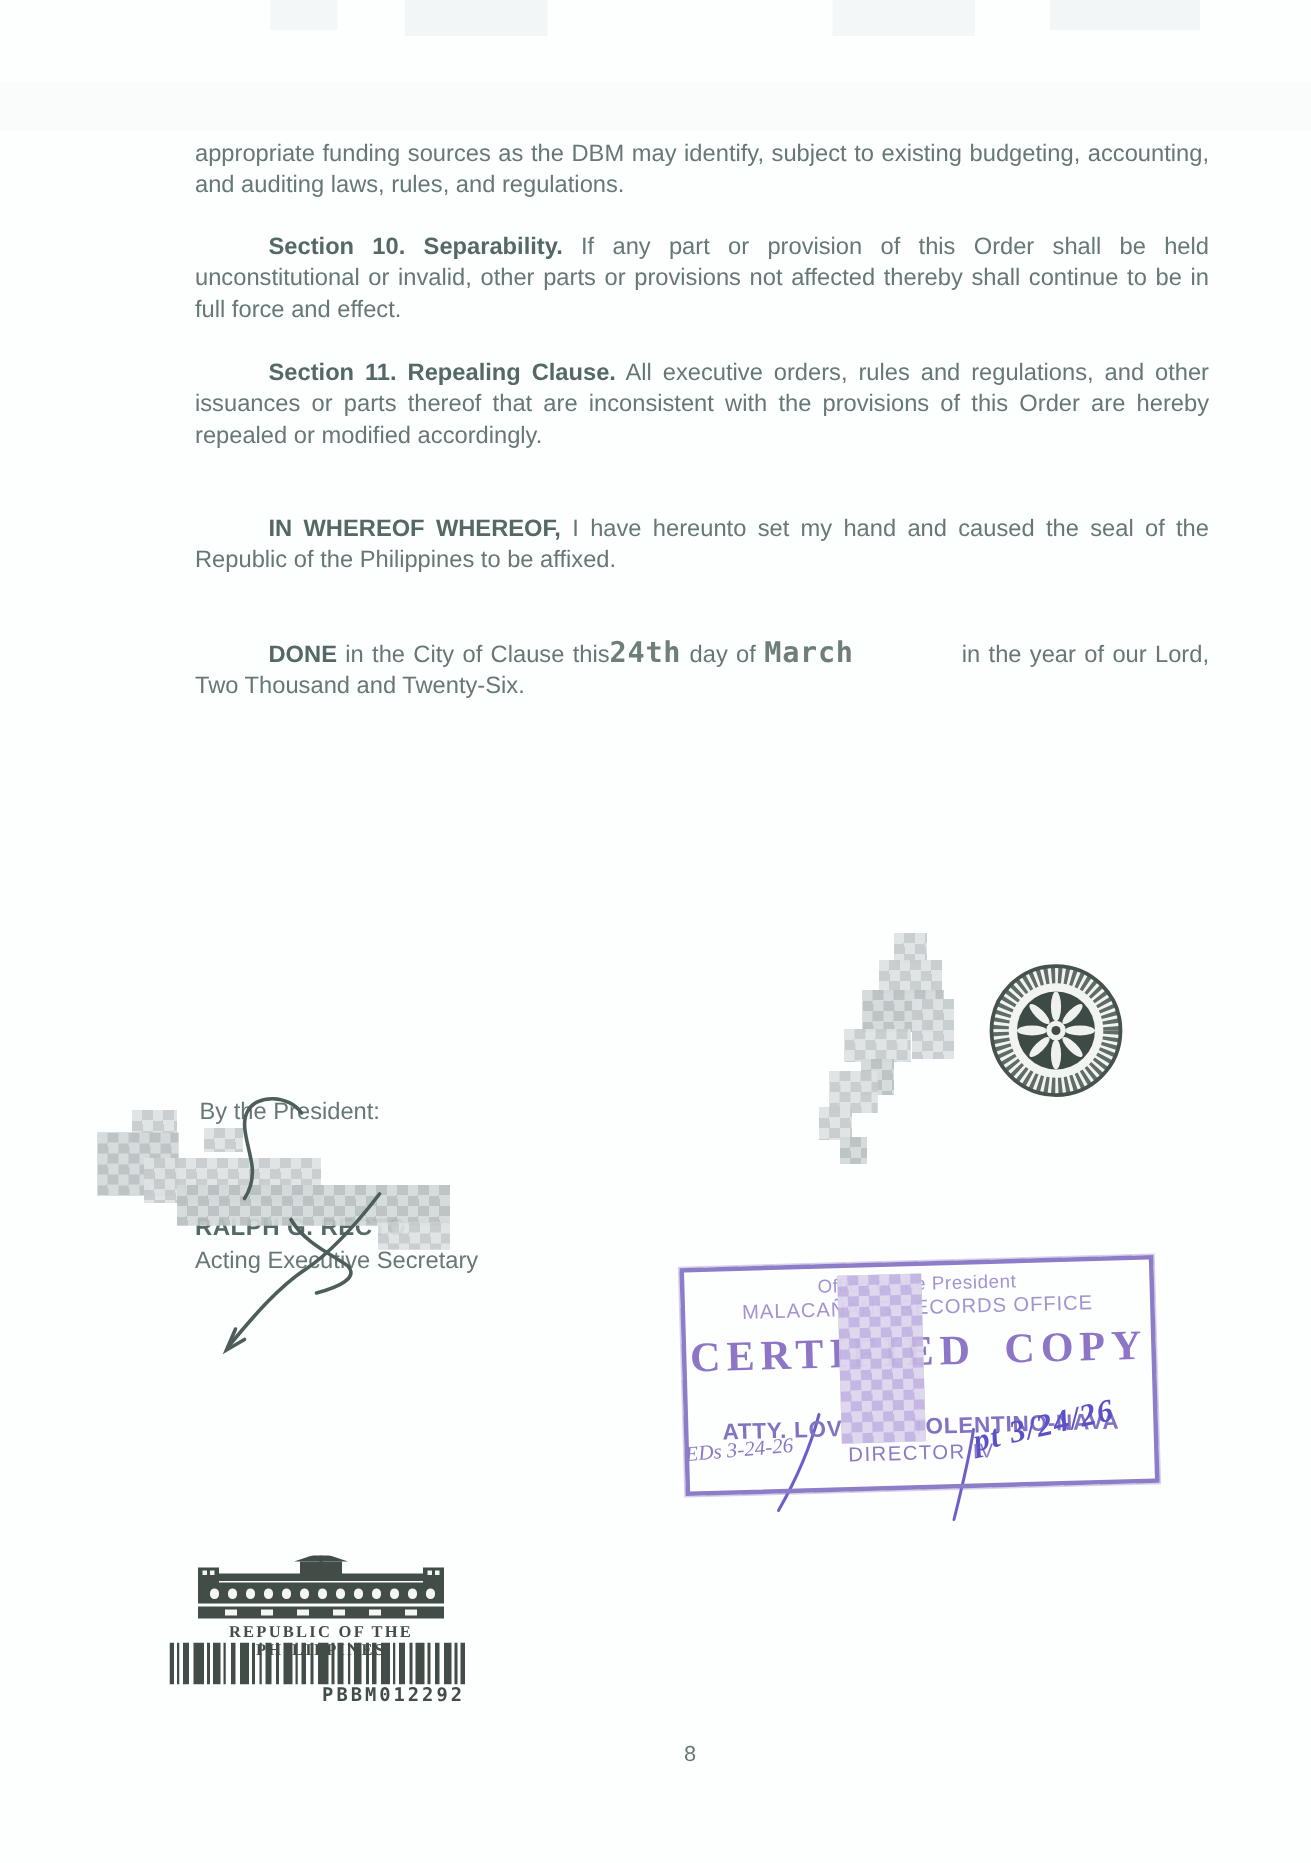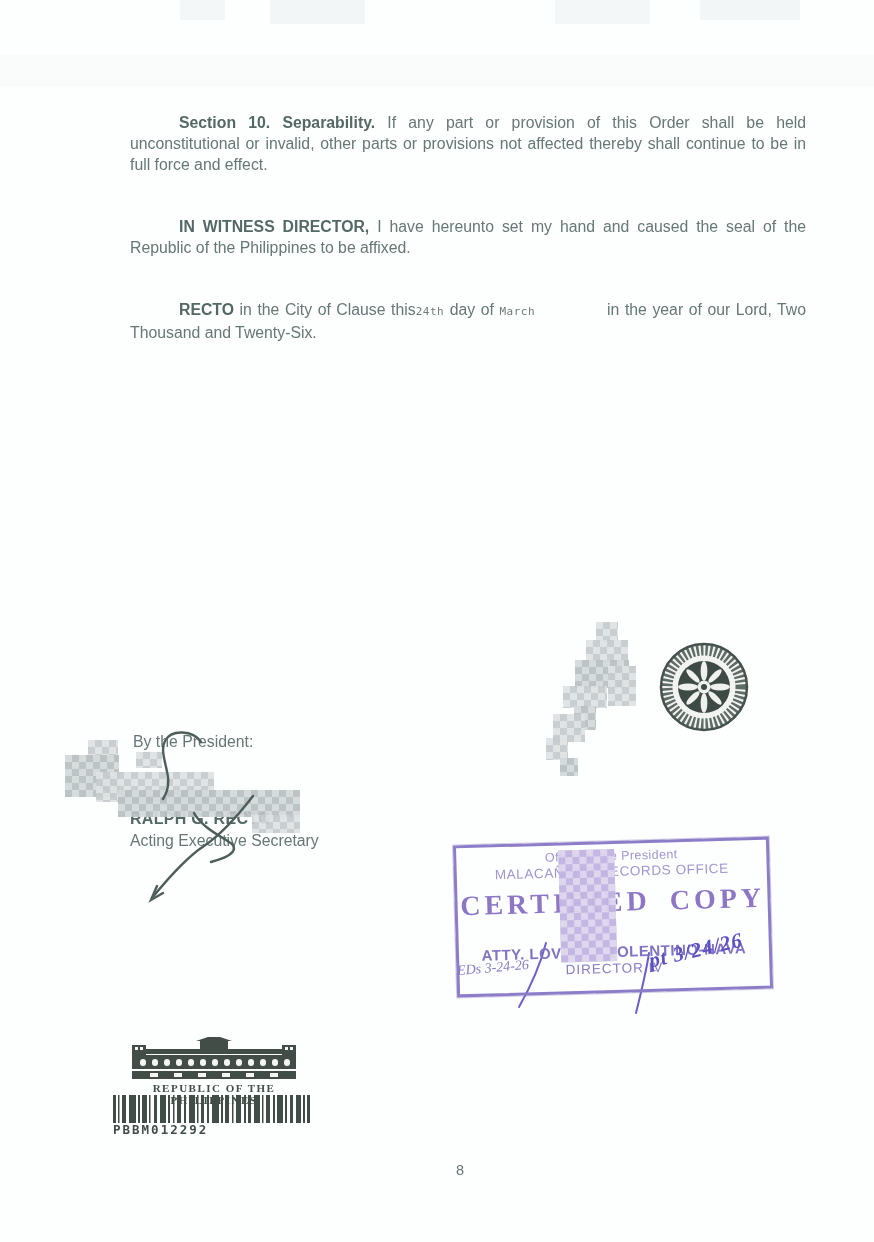--- a/index.html
+++ b/index.html
@@ -10,21 +10,21 @@
   html,body{margin:0;padding:0;background:#ffffff;}
   .page{position:relative;width:874px;height:1242px;background:#fdfefe;overflow:hidden;
         font-family:"Liberation Sans",sans-serif;}
   .artifact{position:absolute;}
   
   .text-block{position:absolute;left:130px;top:92px;width:676px;}
   .para{margin:0;text-align:justify;color:var(--ink);font-size:15.8px;line-height:21px;}
   .para.indent{text-indent:49px;}
   .mt20{margin-top:20px;} .mt21{margin-top:21px;} .mt41{margin-top:41px;}
   .b{font-weight:bold;color:var(--ink-bold);}
-  .typed{font-family:"DejaVu Sans Mono",monospace;color:var(--typed);font-size:11px;letter-spacing:0.5px;}
+  .typed{font-family:"DejaVu Sans Mono",monospace;color:var(--typed);font-size:19px;letter-spacing:0.5px;font-weight:bold;}
   .spacer{display:inline-block;width:72px;}
   
   .byline{position:absolute;left:133px;top:733px;font-size:15.8px;color:var(--ink);}
   .sig-name{position:absolute;left:130px;top:810px;font-size:16px;font-weight:bold;color:var(--ink-bold);letter-spacing:.3px;}
   .sig-title{position:absolute;left:130px;top:832px;font-size:15.8px;color:var(--ink);}
   
   .blur{position:absolute;background-color:#d3d8d9;
         background-image:repeating-conic-gradient(#c6cccd 0% 25%, #dfe3e4 0% 50%);
         background-size:14px 14px;opacity:.93;}
   .blur.dark{background-image:repeating-conic-gradient(#b9c0c2 0% 25%, #d4d9da 0% 50%);}
@@ -40,42 +40,44 @@
                letter-spacing:4px;word-spacing:8px;color:#8d76c6;}
   .stamp-attorney{top:99px;font-size:15px;font-weight:bold;letter-spacing:.5px;color:#8272c2;}
   .stamp-attorney .gap{display:inline-block;width:46px;}
   .stamp-director{top:117px;font-size:13.5px;letter-spacing:1px;color:#8a7ac6;}
   .hand{position:absolute;font-family:"Liberation Serif",serif;font-style:italic;color:var(--handwriting);}
   .hand-left{left:457px;top:960px;font-size:14px;transform:rotate(-5deg);color:#8a7ac6;}
   .hand-right{left:648px;top:938px;font-size:21px;font-weight:bold;transform:rotate(-13deg);letter-spacing:1px;}
   
   .emblem-caption{position:absolute;left:118px;top:1082px;width:192px;text-align:center;
       font-family:"Liberation Serif",serif;font-weight:bold;font-size:11px;letter-spacing:1.5px;color:var(--print-dark);}
-  .emblem-code{position:absolute;left:113px;top:1122px;width:197px;text-align:left;
+  .emblem-code{position:absolute;left:113px;top:1122px;width:197px;text-align:right;
       font-family:"DejaVu Sans Mono",monospace;font-size:12.5px;letter-spacing:2px;font-weight:bold;color:var(--print-dark);}
   .page-number{position:absolute;left:420px;top:1162px;width:80px;text-align:center;
       font-size:14.5px;color:var(--ink);}
   svg{display:block;}
   .abs{position:absolute;}
 </style>
 </head>
 <body>
 
 <div class="page">
 
   <div class="artifact" style="left:180px;top:0;width:45px;height:20px;background:#f3f7f8;"></div>
   <div class="artifact" style="left:270px;top:0;width:95px;height:24px;background:#f2f6f7;"></div>
   <div class="artifact" style="left:555px;top:0;width:95px;height:24px;background:#f3f7f8;"></div>
   <div class="artifact" style="left:700px;top:0;width:100px;height:20px;background:#f2f6f7;"></div>
   <div class="artifact" style="left:0;top:55px;width:874px;height:32px;background:#fafcfc;"></div>
 
   <div class="text-block">
+    <p class="para"><span class="b"></span><span>appropriate funding sources as the DBM may identify, subject to existing budgeting, accounting, and auditing laws, rules, and regulations.</span></p>
     <p class="para indent mt20"><span class="b">Section 10. Separability.</span><span> If any part or provision of this Order shall be held unconstitutional or invalid, other parts or provisions not affected thereby shall continue to be in full force and effect.</span></p>
-    <p class="para indent mt41"><span class="b">IN WITNESS DIRECTOR,</span><span> I have hereunto set my hand and caused the seal of the Republic of the Philippines to be affixed.</span></p>
-    <p class="para indent mt41"><span class="b">RECTO</span><span> in the City of Clause this</span><span class="typed">24th</span><span> day of </span><span class="typed">March</span><span class="spacer"></span><span>in the year of our Lord, Two Thousand and Twenty-Six.</span></p>
+    <p class="para indent mt21"><span class="b">Section 11. Repealing Clause.</span><span> All executive orders, rules and regulations, and other issuances or parts thereof that are inconsistent with the provisions of this Order are hereby repealed or modified accordingly.</span></p>
+    <p class="para indent mt41"><span class="b">IN WHEREOF WHEREOF,</span><span> I have hereunto set my hand and caused the seal of the Republic of the Philippines to be affixed.</span></p>
+    <p class="para indent mt41"><span class="b">DONE</span><span> in the City of Clause this</span><span class="typed">24th</span><span> day of </span><span class="typed">March</span><span class="spacer"></span><span>in the year of our Lord, Two Thousand and Twenty-Six.</span></p>
   </div>
 
   <div class="byline">By the President:</div>
   <div class="sig-name">RALPH G. RECTO</div>
   <div class="sig-title">Acting Executive Secretary</div>
 
   <div>
     <div class="blur" style="left:88px;top:740px;width:30px;height:22px;"></div>
     <div class="blur dark" style="left:65px;top:755px;width:54px;height:42px;"></div>
     <div class="blur" style="left:96px;top:772px;width:118px;height:30px;"></div>

